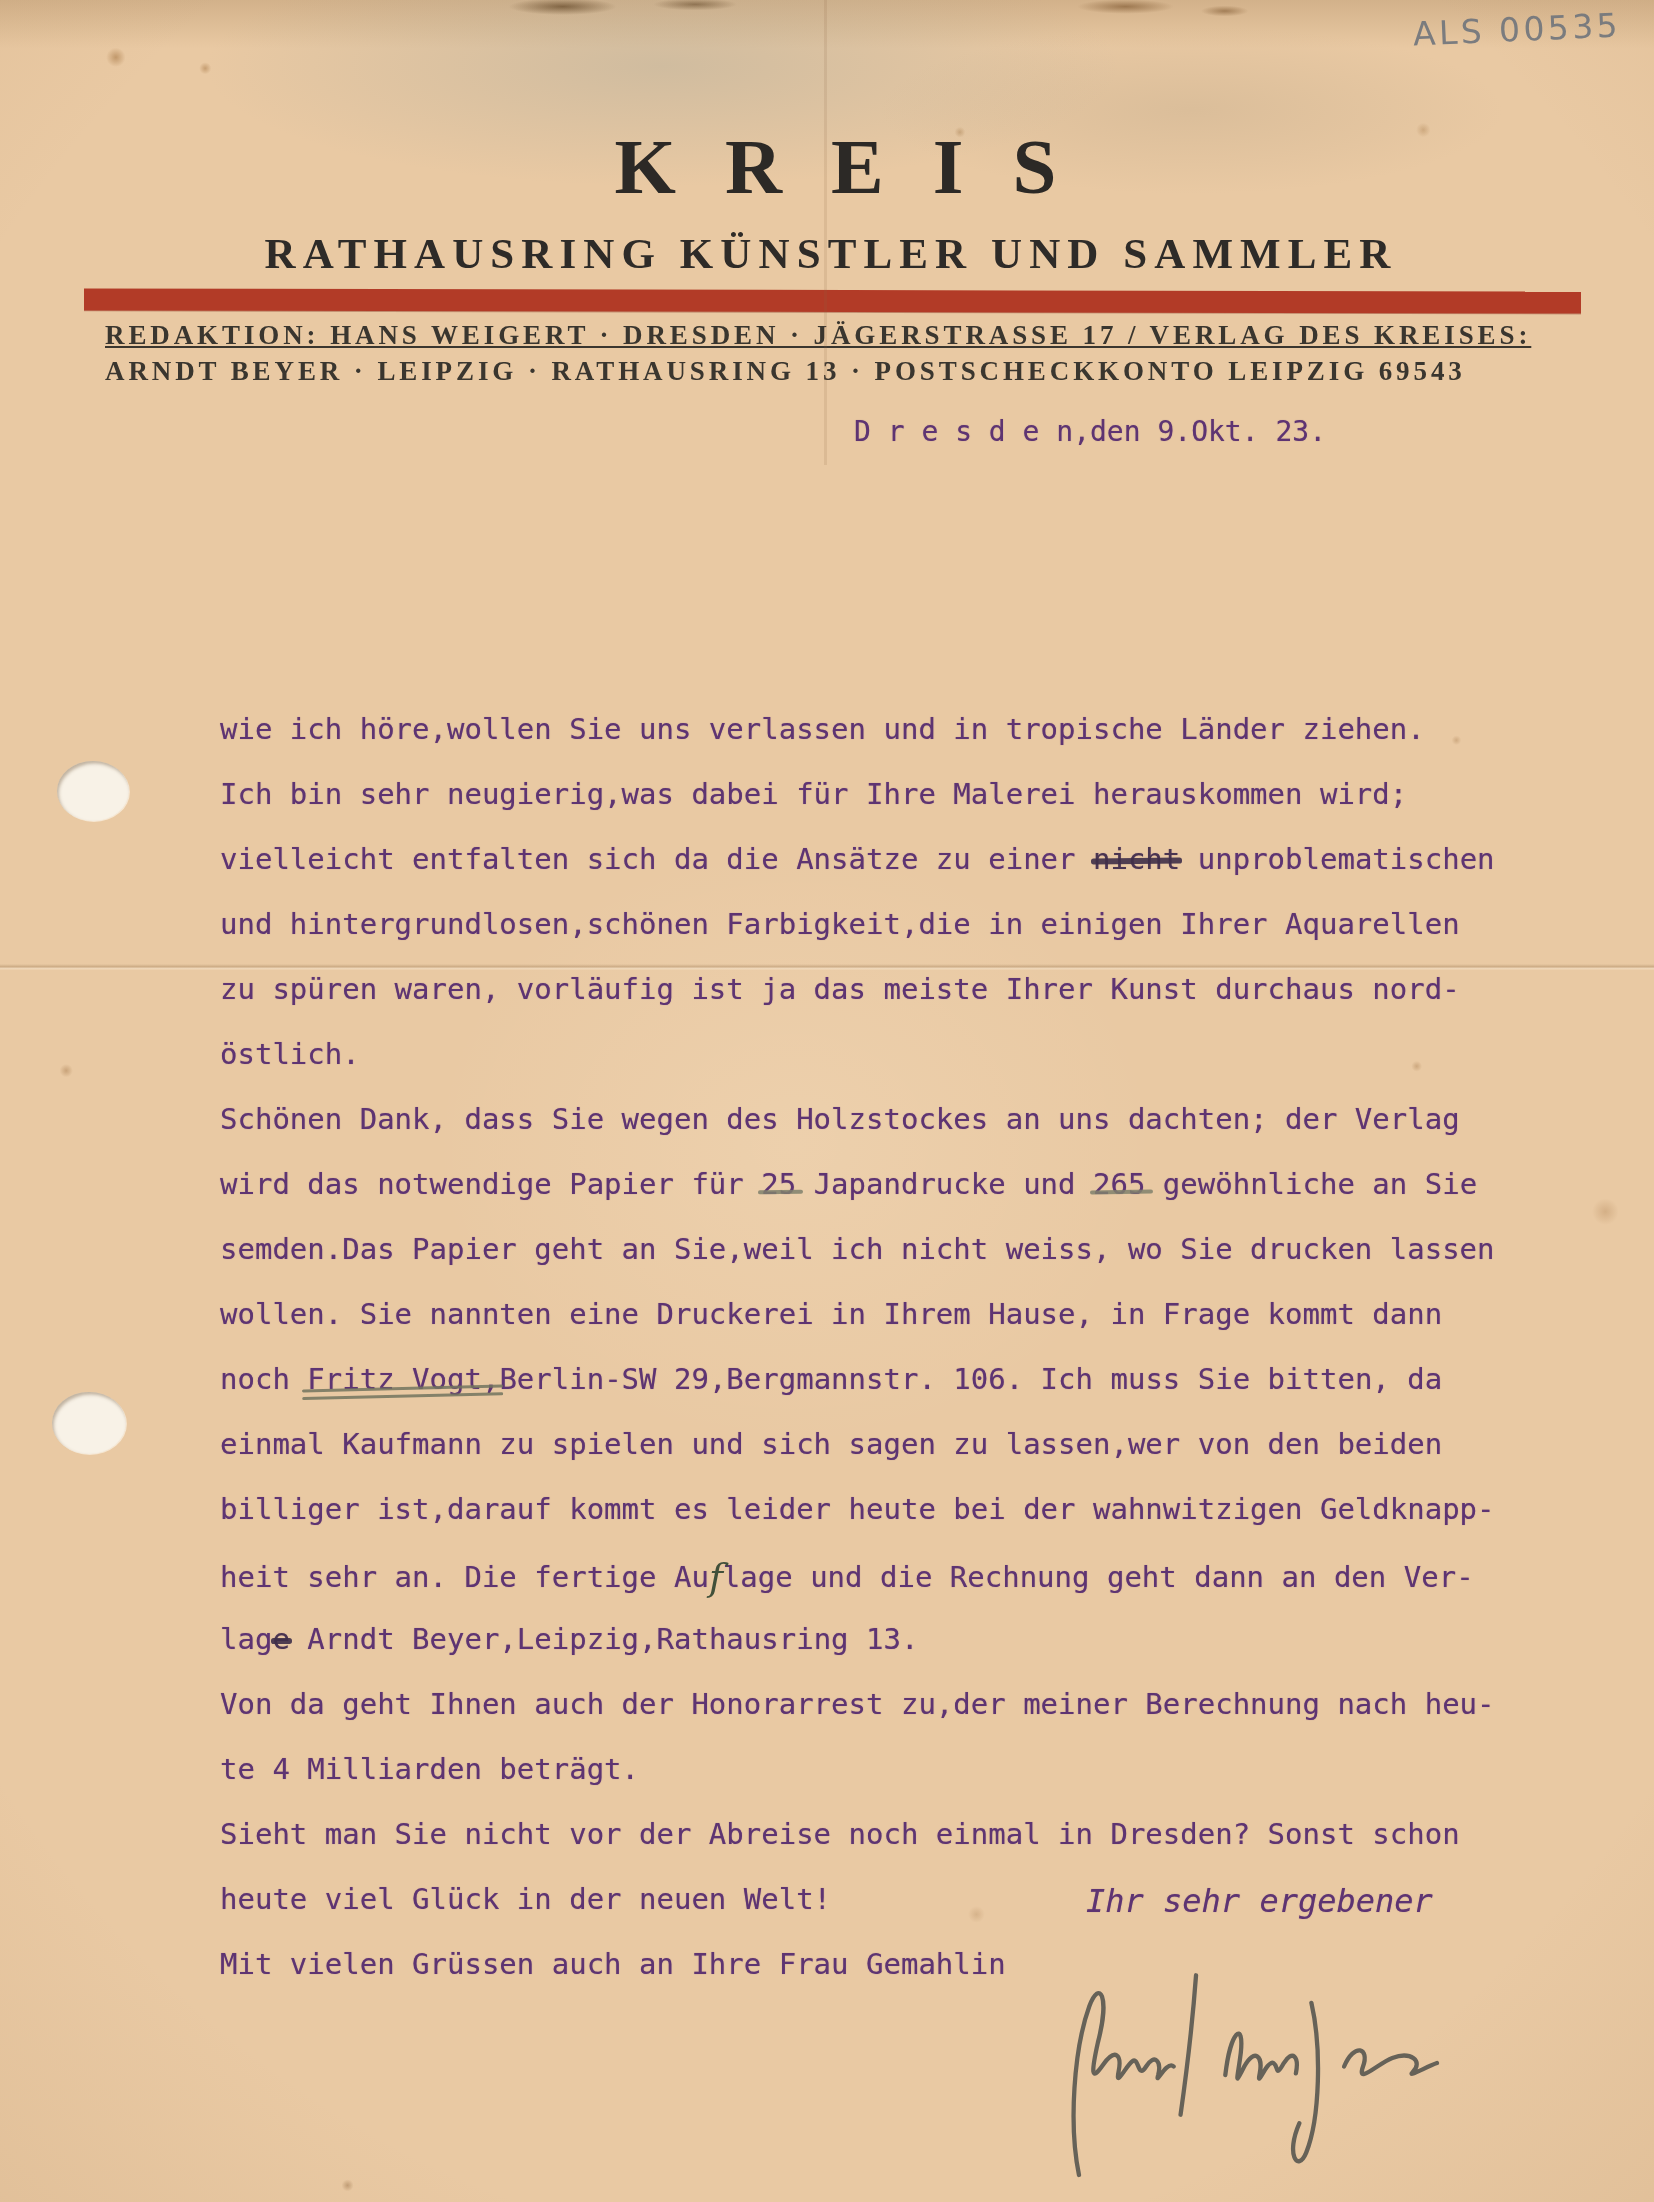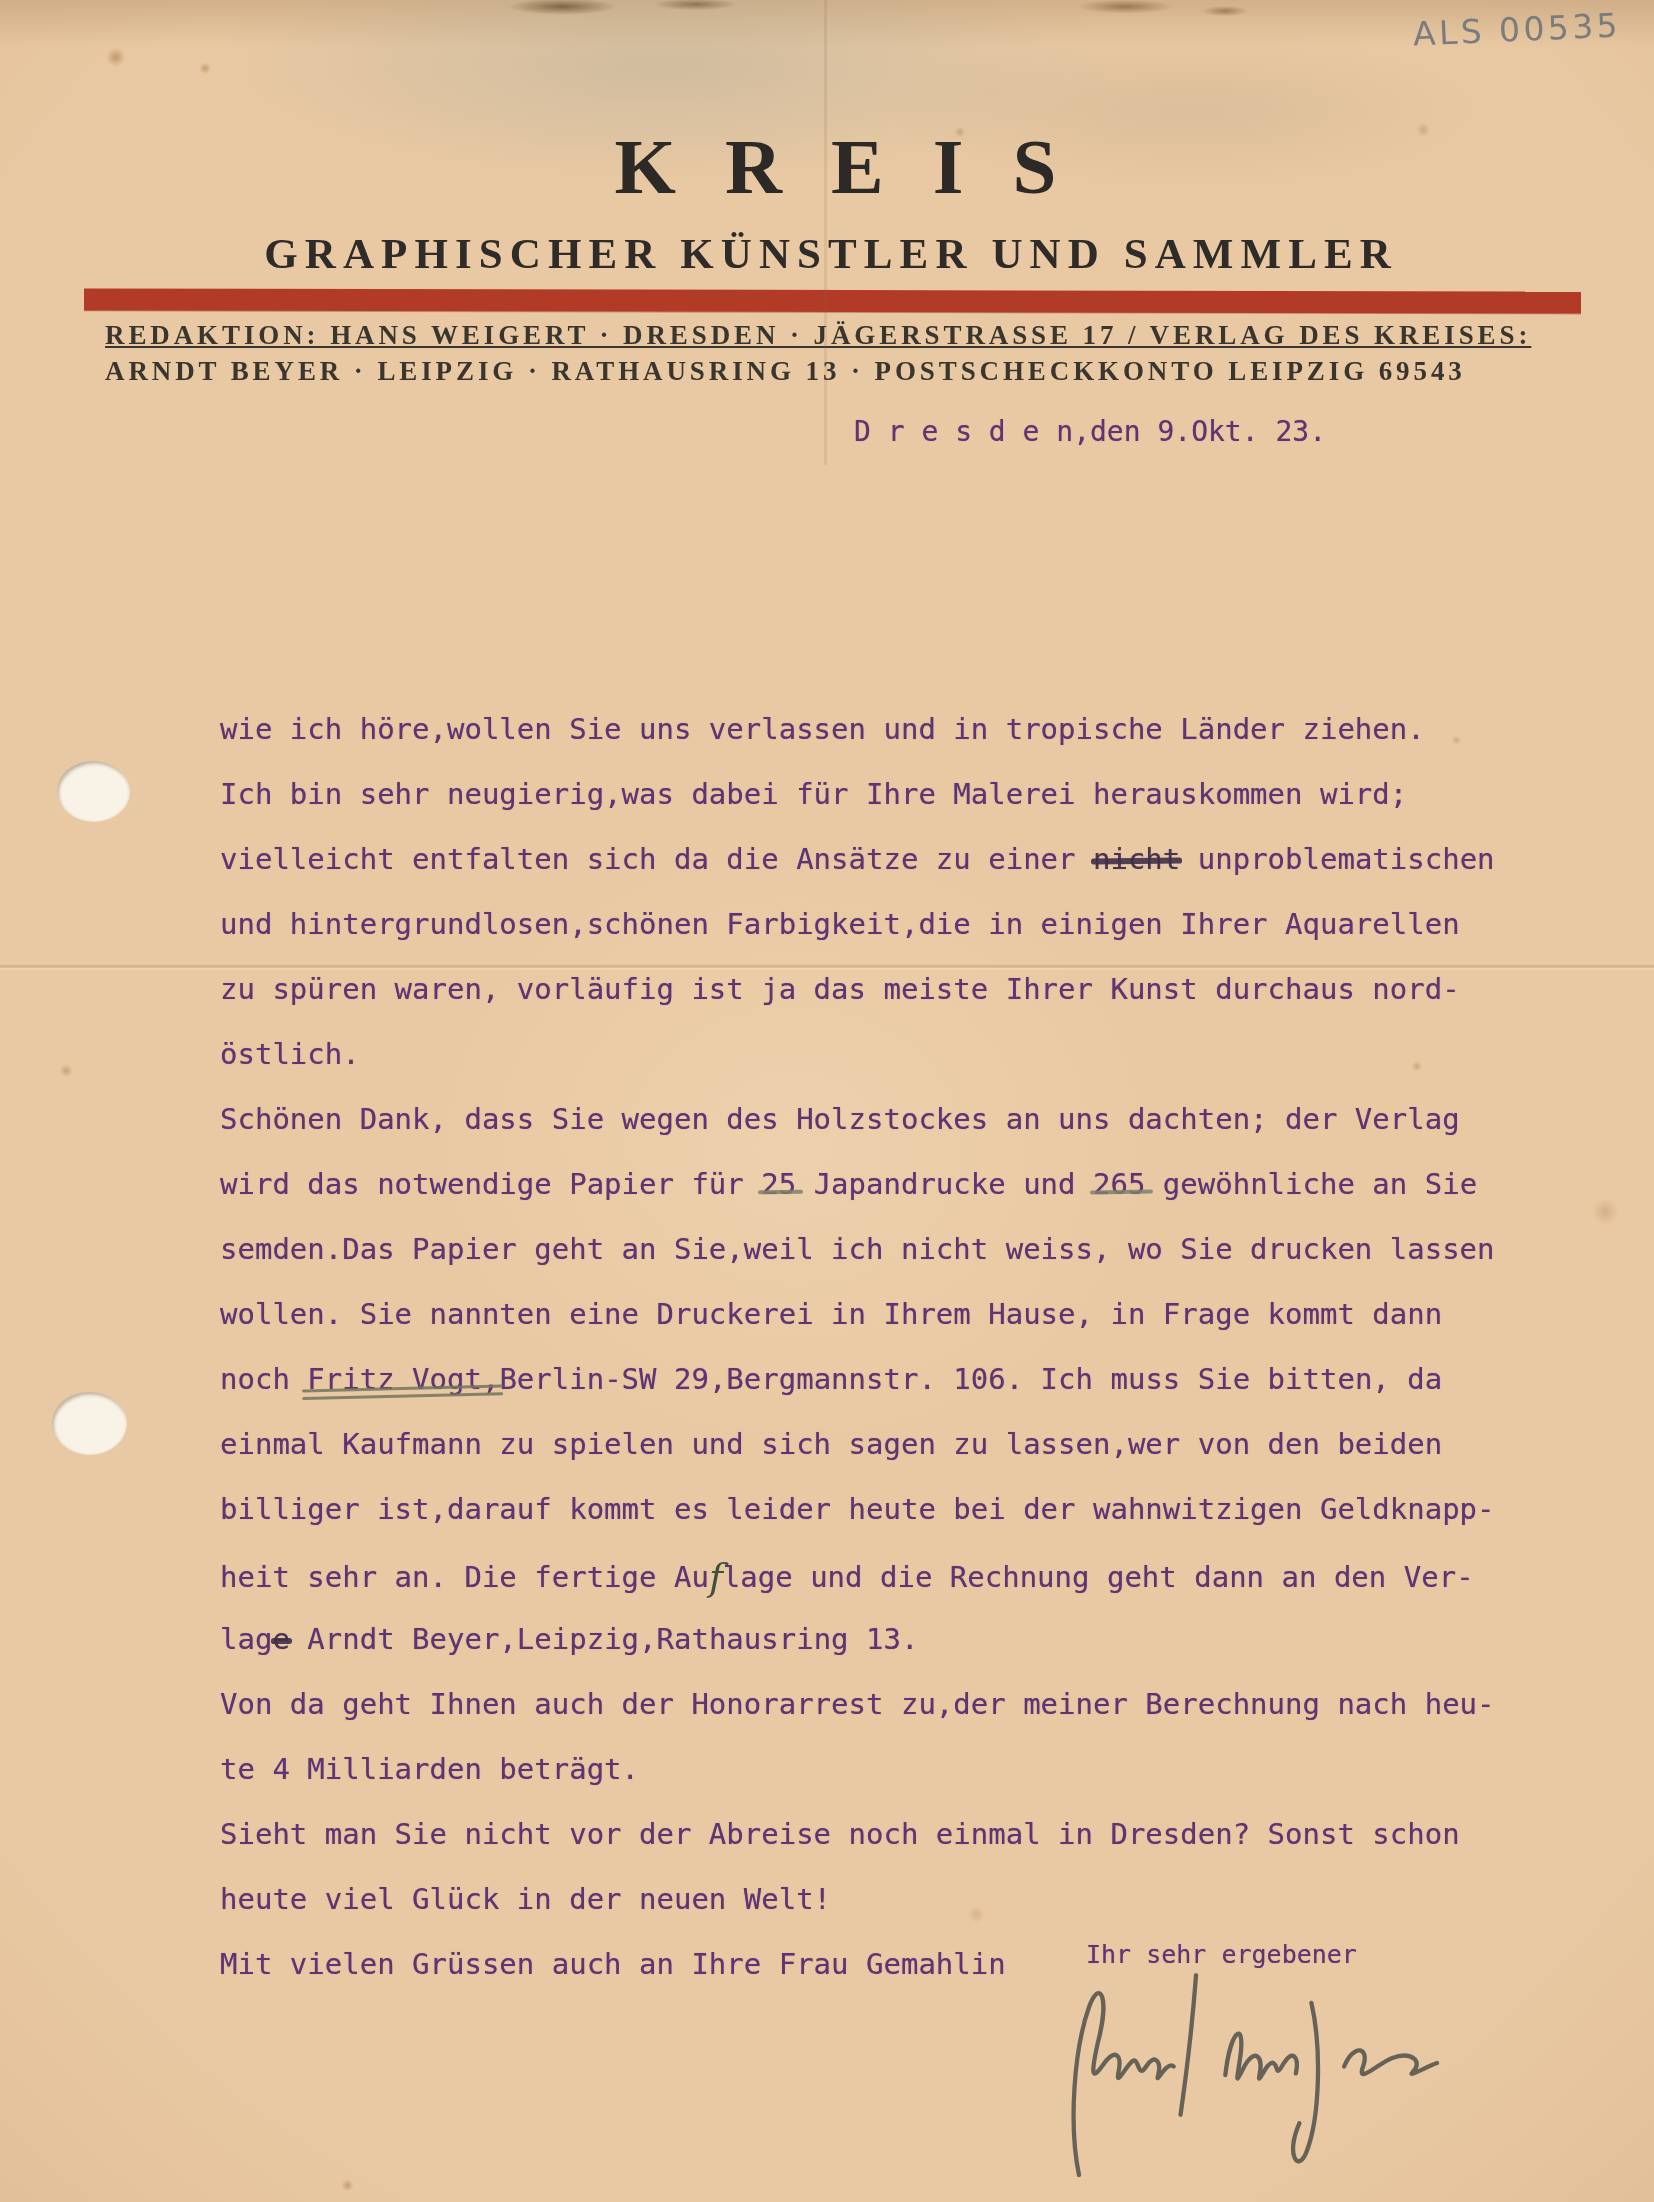--- a/index.html
+++ b/index.html
@@ -62,21 +62,21 @@
   
   .tw{
     font-family:"DejaVu Sans Mono","Liberation Mono",monospace;
     color:#5e3472; text-shadow:0 0 0.9px rgba(94,52,114,.55);
     white-space:pre;
   }
   .dateline{position:absolute; left:854px; top:415px; font-size:28px;}
   .salutation{position:absolute; left:442px; top:544px; font-size:29px;}
   .body-block{position:absolute; left:220px; top:697px; width:1445px; font-size:29px;}
   .tline{height:65px; line-height:65px; white-space:pre;}
-  .closing{position:absolute; left:1086px; top:1940px; font-size:25px;}
+  .closing{position:absolute; left:1086px; top:1882px; font-size:32px;font-style:italic;}
   
   .seg-strike{position:relative; color:#4a3550;}
   .seg-strike::after{
     content:""; position:absolute; left:-1.7px; right:-1.7px; top:46%; height:6px;
     background:#3f2f48; border-radius:2.6px; opacity:.9; transform:rotate(-.6deg);
   }
   .seg-underline{position:relative;}
   .seg-underline::after{
     content:""; position:absolute; left:-3.4px; right:-6.9px; bottom:6.9px; height:4.3px;
     background:#80816c; border-radius:2.6px; transform:rotate(-1deg); opacity:.85;
@@ -104,21 +104,21 @@
   .sig{position:absolute; left:1048px; top:1970px;}
 </style>
 </head>
 <body>
 
 <div class="page">
 
   <div class="annotation">ALS 00535</div>
 
   <h1 class="lh-title">KREIS</h1>
-  <div class="lh-subtitle">GRAPHISCHER KÜNSTLER UND SAMMLER</div>
+  <div class="lh-subtitle">RATHAUSRING KÜNSTLER UND SAMMLER</div>
   <div class="redbar"></div>
   <div class="lh-line1">REDAKTION: HANS WEIGERT · DRESDEN · JÄGERSTRASSE 17 / VERLAG DES KREISES:</div>
   <div class="lh-line2">ARNDT BEYER · LEIPZIG · RATHAUSRING 13 · POSTSCHECKKONTO LEIPZIG 69543</div>
 
   <div class="tw dateline">D r e s d e n,den 9.Okt. 23.</div>
 
   <div class="tw body-block" id="letter-body"><div class="tline"><span>wie ich höre,wollen Sie uns verlassen und in tropische Länder ziehen.</span></div><div class="tline"><span>Ich bin sehr neugierig,was dabei für Ihre Malerei herauskommen wird;</span></div><div class="tline"><span>vielleicht entfalten sich da die Ansätze zu einer </span><span class="seg-strike">nicht</span><span> unproblematischen</span></div><div class="tline"><span>und hintergrundlosen,schönen Farbigkeit,die in einigen Ihrer Aquarellen</span></div><div class="tline"><span>zu spüren waren, vorläufig ist ja das meiste Ihrer Kunst durchaus nord-</span></div><div class="tline"><span>östlich.</span></div><div class="tline"><span>Schönen Dank, dass Sie wegen des Holzstockes an uns dachten; der Verlag</span></div><div class="tline"><span>wird das notwendige Papier für </span><span class="seg-underline">25</span><span> Japandrucke und </span><span class="seg-underline">265</span><span> gewöhnliche an Sie</span></div><div class="tline"><span>semden.Das Papier geht an Sie,weil ich nicht weiss, wo Sie drucken lassen</span></div><div class="tline"><span>wollen. Sie nannten eine Druckerei in Ihrem Hause, in Frage kommt dann</span></div><div class="tline"><span>noch </span><span class="seg-dunderline">Fritz Vogt,</span><span>Berlin-SW 29,Bergmannstr. 106. Ich muss Sie bitten, da</span></div><div class="tline"><span>einmal Kaufmann zu spielen und sich sagen zu lassen,wer von den beiden</span></div><div class="tline"><span>billiger ist,darauf kommt es leider heute bei der wahnwitzigen Geldknapp-</span></div><div class="tline"><span>heit sehr an. Die fertige Au</span><span class="seg-hand">f</span><span>lage und die Rechnung geht dann an den Ver-</span></div><div class="tline"><span>lag</span><span class="seg-strike">e</span><span> Arndt Beyer,Leipzig,Rathausring 13.</span></div><div class="tline"><span>Von da geht Ihnen auch der Honorarrest zu,der meiner Berechnung nach heu-</span></div><div class="tline"><span>te 4 Milliarden beträgt.</span></div><div class="tline"><span>Sieht man Sie nicht vor der Abreise noch einmal in Dresden? Sonst schon</span></div><div class="tline"><span>heute viel Glück in der neuen Welt!</span></div><div class="tline"><span>Mit vielen Grüssen auch an Ihre Frau Gemahlin</span></div></div>
 
   <div class="tw closing">Ihr sehr ergebener</div>
 

